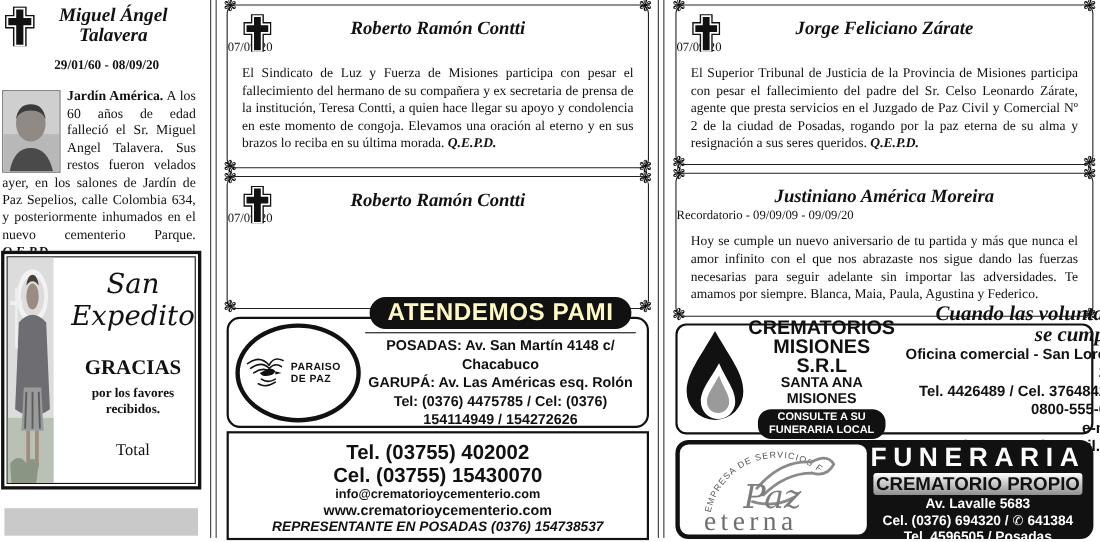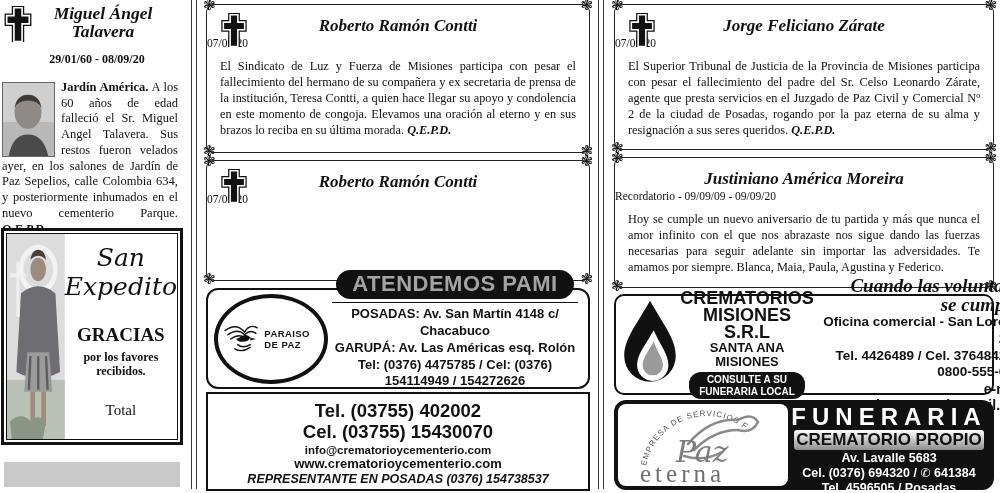--- a/index.html
+++ b/index.html
@@ -39,42 +39,42 @@
   .obit-date { text-align:center; font-weight:bold; font-size:12px; margin:11px 0 0 14px; }
   .obit-body { margin-top:13px; font-size:12.5px; line-height:1.26; text-align:justify; }
   .portrait { float:left; width:53px; height:75px; margin:2px 6px 1px 0;
               border:1px solid #666; }
 
   
   .expedito { position:absolute; top:228px; left:1px; width:182px; height:217px;
               border:3px solid #111; padding:2px; background:#fff; }
   .exp-inner { border:1px solid #111; height:100%; display:flex; }
   .saint { width:74px; height:100%; }
-  .exp-text { flex:1; text-align:center; padding-top:10px; }
+  .exp-text { flex:1; text-align:center; padding-top:10px;padding-left:16px; }
   .exp-title { font-style:italic; font-size:25px; line-height:1.15;
                font-family:"DejaVu Serif",serif; }
   .exp-thanks { font-weight:bold; font-size:19px; margin-top:22px; }
   .exp-sub { font-weight:bold; font-size:12px; line-height:1.2; margin-top:4px; }
   .exp-sig { font-size:15px; margin-top:24px; }
   .gray-box { position:absolute; top:462px; left:4px; width:176px; height:25px;
               background:#c9c9c9; }
 
   
   .ad { position:absolute; left:2px; right:2px; background:#fff;
         font-family:"Liberation Sans","DejaVu Sans",sans-serif; }
 
   
   .ad-paraiso { top:288px; height:101px; border:2px solid #111; border-radius:12px;
                 display:flex; align-items:center; padding:3px 6px; }
   .pp-logo { width:114px; height:90px; border:4px solid #111; border-radius:50%;
              display:flex; flex-direction:row; align-items:center;
              justify-content:center; flex-shrink:0; }
   .pp-logo-text { font-size:9.5px; font-weight:bold; letter-spacing:0.4px; }
   .pp-right { flex:1; text-align:center; }
-  .pp-banner { display:inline-block; background:#111; color:#a3a3a3; font-weight:bold;
+  .pp-banner { display:inline-block; background:#111; color:#fef9c3; font-weight:bold;
                font-size:22px; letter-spacing:0.5px; border-radius:16px;
                padding:1px 16px 2px; }
   .pp-rule { border-top:1.5px solid #111; margin:3px 4px 3px; }
   .pp-line { font-weight:bold; font-size:13px; line-height:1.3; }
 
   
   .ad-morada { top:392px; height:99px; border:2px solid #111;
                display:flex; padding:4px 4px; }
   .mo-left { width:47%; text-align:center; }
   .mo-primer { font-style:italic; font-size:11.5px; letter-spacing:4px; }

